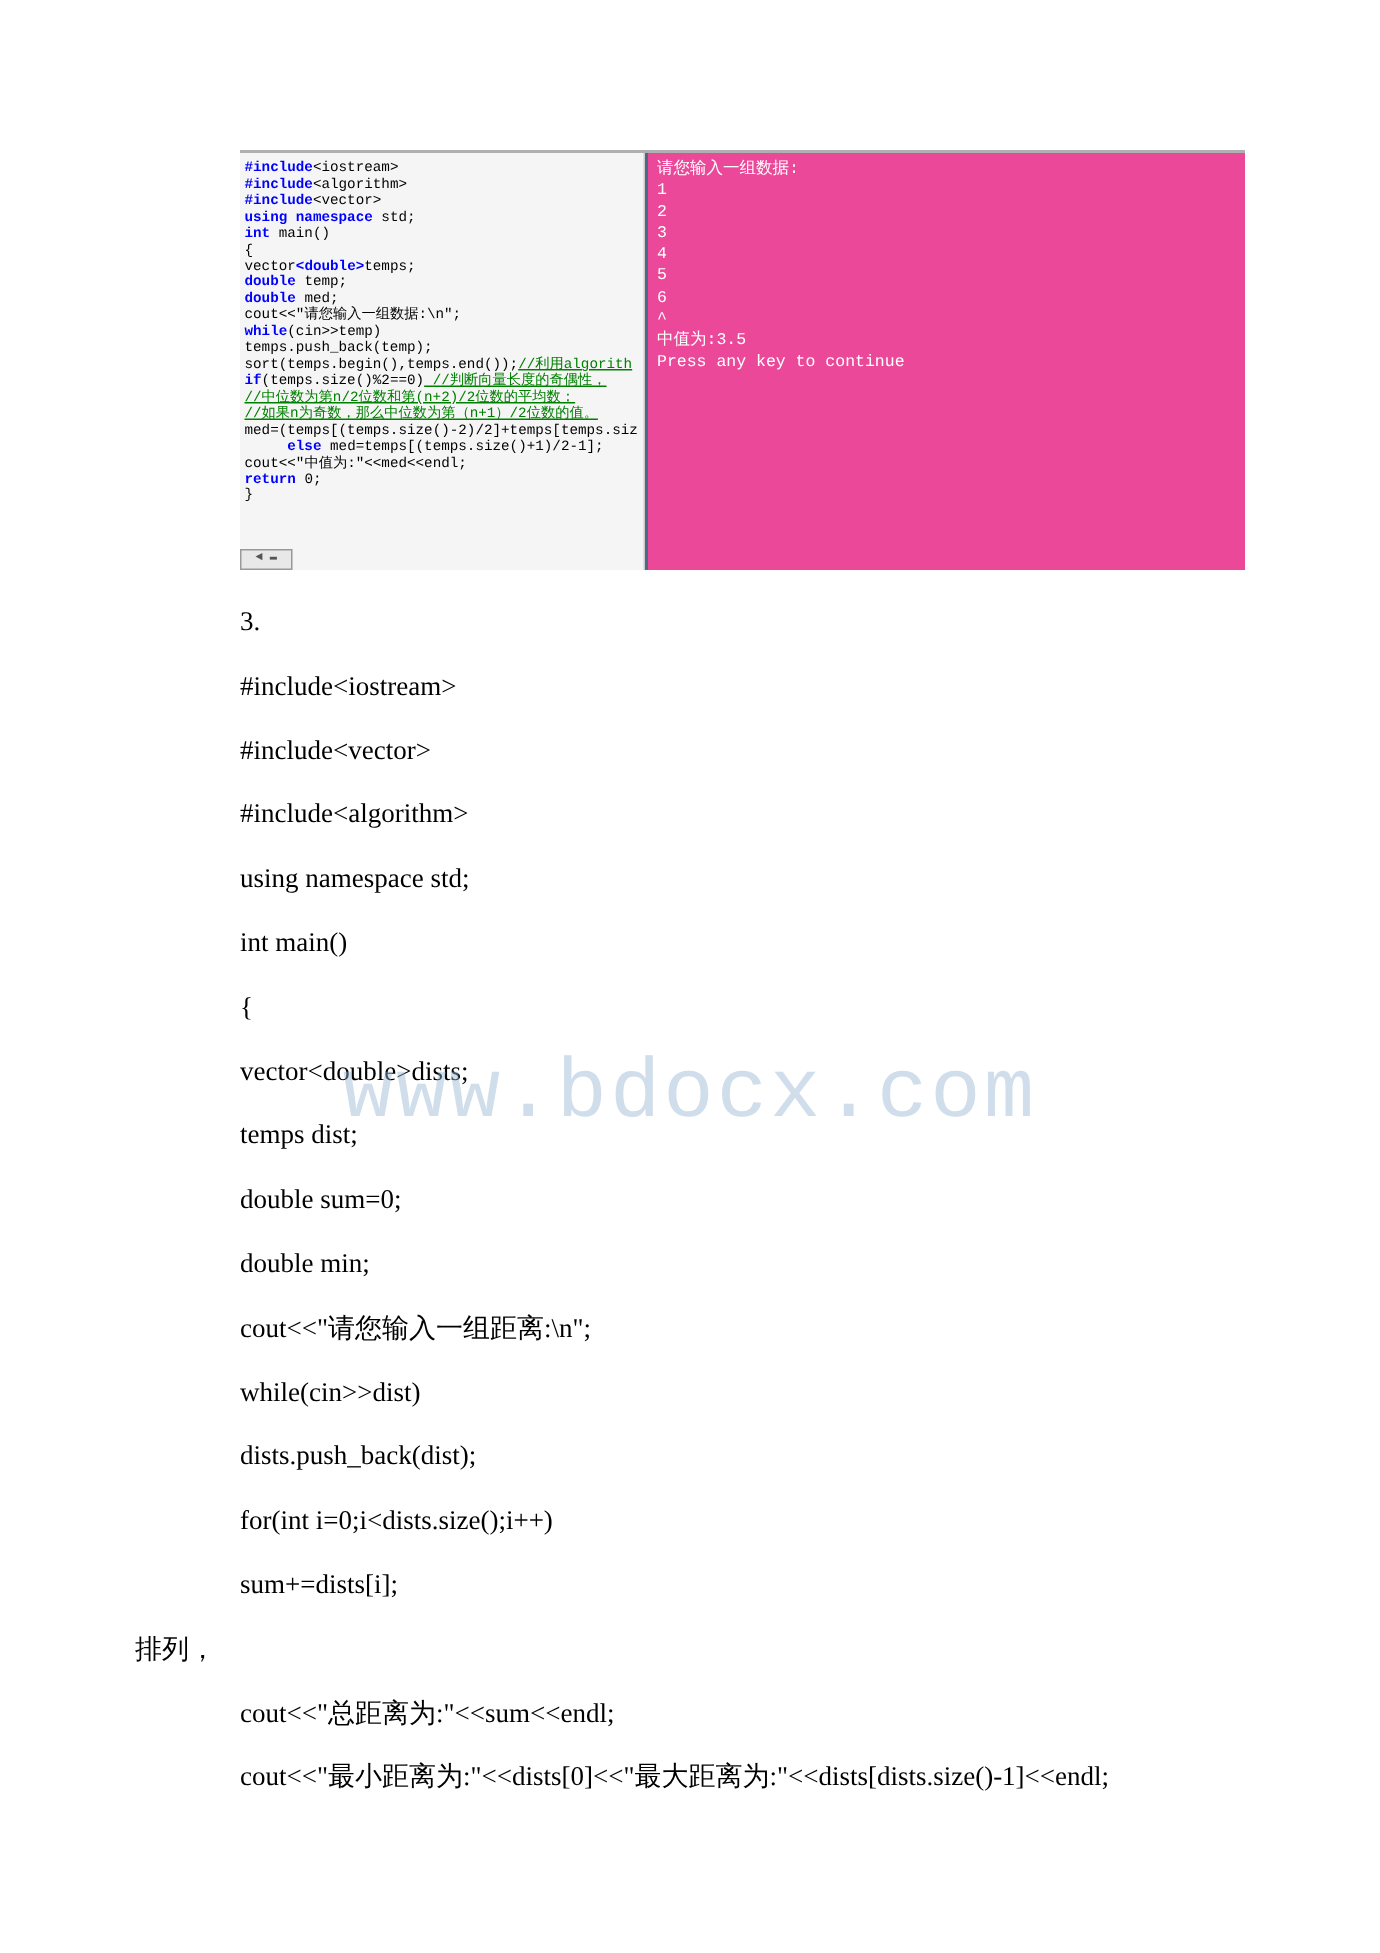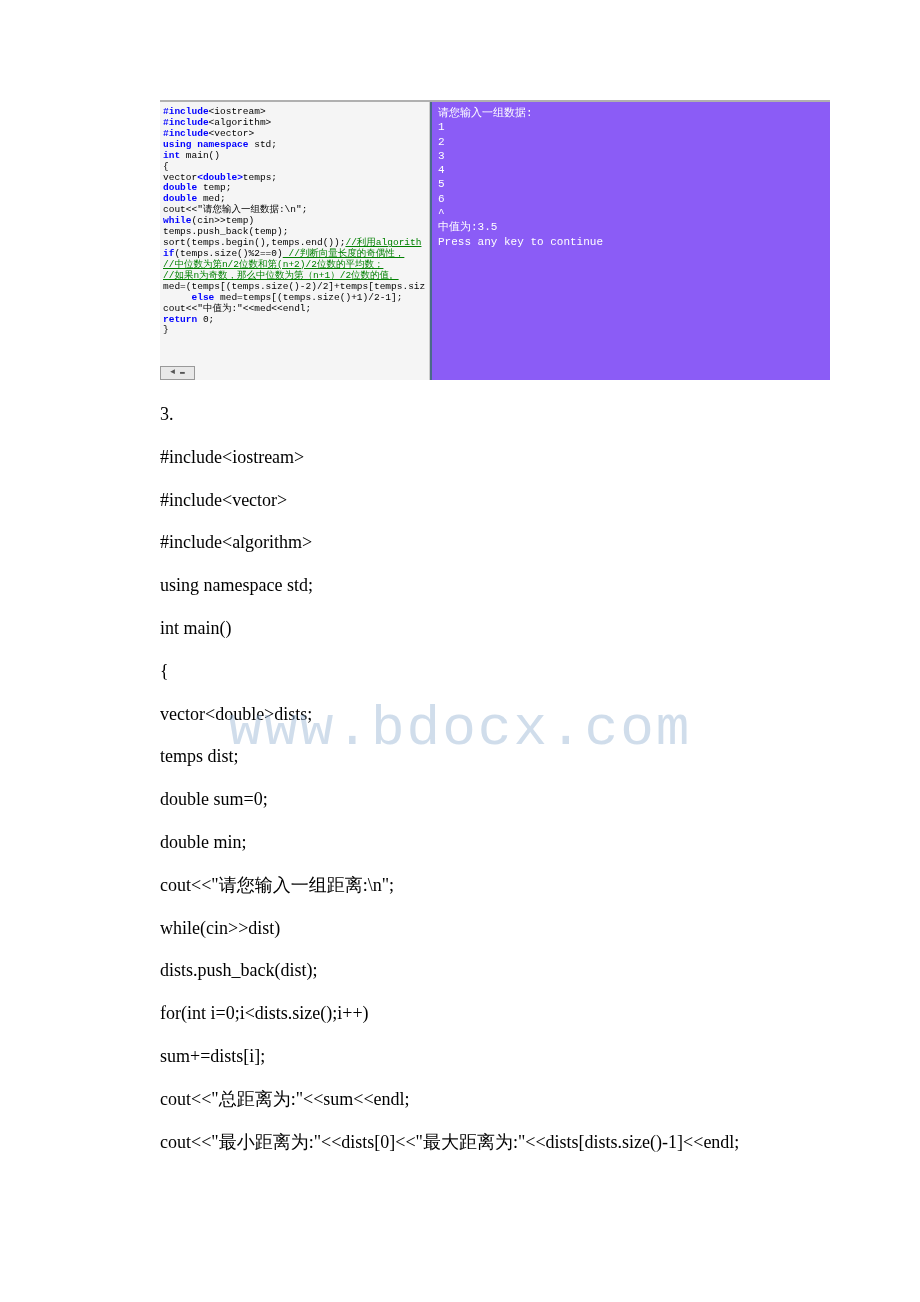--- a/index.html
+++ b/index.html
@@ -34,21 +34,21 @@
       border-right: 1px solid #ccc;
     }
     .editor-pane .line {
       white-space: pre;
     }
     .kw-blue { color: #0000ff; font-weight: bold; text-align: center; }
     .kw-green { color: #008000; text-decoration: underline; }
     .txt-black { color: #000000; }
     .console-pane {
       flex: 1;
-      background: #8b5cf6;
+      background: #ec4899;
       color: #ffffff;
       font-family: SimSun, "Courier New", monospace;
       font-size: 11px;
       line-height: 1.3;
       padding: 4px 6px;
       border-left: 2px solid #4a6a8a;
     }
     .console-pane .cline {
       white-space: pre;
     }
@@ -145,17 +145,18 @@
   <p>{</p>
   <p>vector&lt;double&gt;dists;</p>
   <p>temps dist;</p>
   <p>double sum=0;</p>
   <p>double min;</p>
   <p>cout&lt;&lt;"请您输入一组距离:\n";</p>
   <p>while(cin&gt;&gt;dist)</p>
   <p>dists.push_back(dist);</p>
   <p>for(int i=0;i&lt;dists.size();i++)</p>
   <p>sum+=dists[i];</p>
+  <p style="margin-left:-70px">排列，</p>
   <p>cout&lt;&lt;"总距离为:"&lt;&lt;sum&lt;&lt;endl;</p>
   <p>cout&lt;&lt;"最小距离为:"&lt;&lt;dists[0]&lt;&lt;"最大距离为:"&lt;&lt;dists[dists.size()-1]&lt;&lt;endl;</p>
 </div>
 
 </div>
 
 </body></html>

